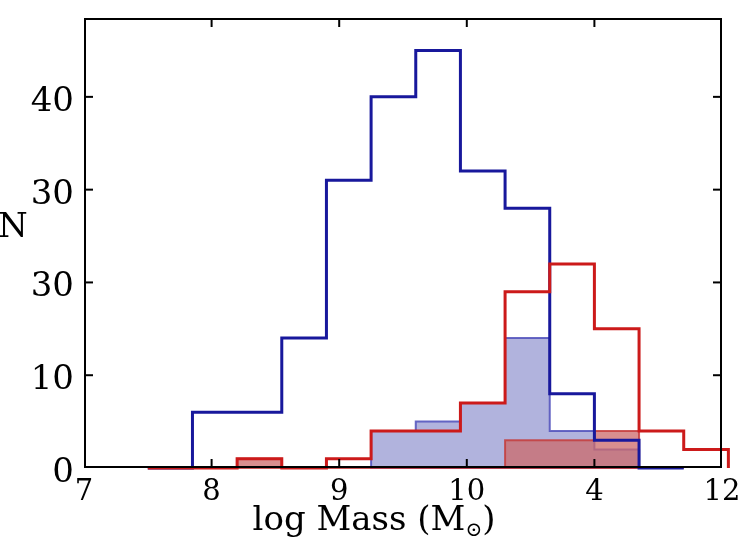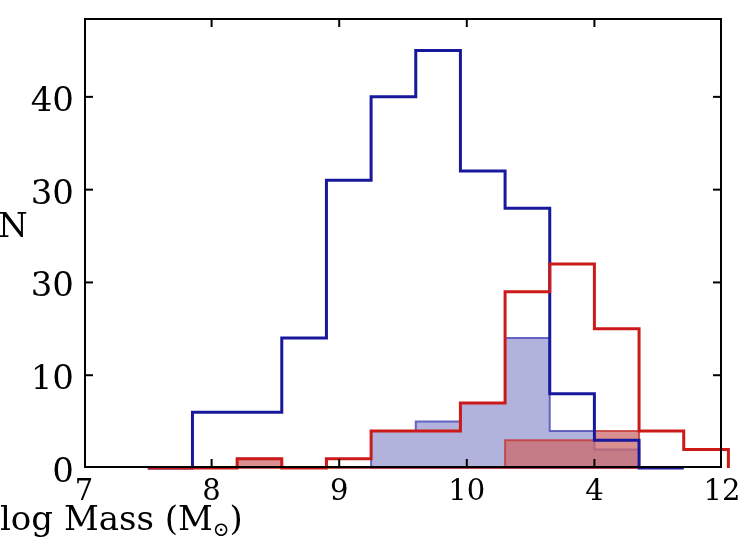--- a/index.html
+++ b/index.html
@@ -4,21 +4,21 @@
 <style>
   html,body{margin:0;padding:0;background:#fff;}
   body{width:748px;height:554px;font-family:"DejaVu Serif","Liberation Serif",serif;overflow:hidden;}
   #root{position:relative;width:748px;height:554px;background:#ffffff;}
   #plot{position:absolute;left:84px;top:18px;width:638px;height:450px;box-sizing:border-box;}
   #frame{position:absolute;inset:0;border:2px solid #000;box-sizing:border-box;pointer-events:none;}
   svg.layer{position:absolute;left:0;top:0;width:638px;height:450px;overflow:visible;}
   .ytick-label{position:absolute;text-align:right;font-size:34px;color:#000;line-height:1;}
   .xtick-label{position:absolute;text-align:center;font-size:29px;color:#000;line-height:1;}
   #ylabel{position:absolute;left:-2px;top:205px;font-size:34px;color:#000;}
-  #xlabel{position:absolute;left:0;top:498px;width:748px;font-size:34px;color:#000;}
+  #xlabel{position:absolute;left:0;top:498px;width:748px;text-align:center;font-size:34px;color:#000;}
   #xlabel .sun{font-size:20px;vertical-align:-0.30em;letter-spacing:0;}
 </style>
 </head>
 <body>
 
 <div id="root">
 
   <div id="ylabel">N</div>
 
   <div id="plot">

